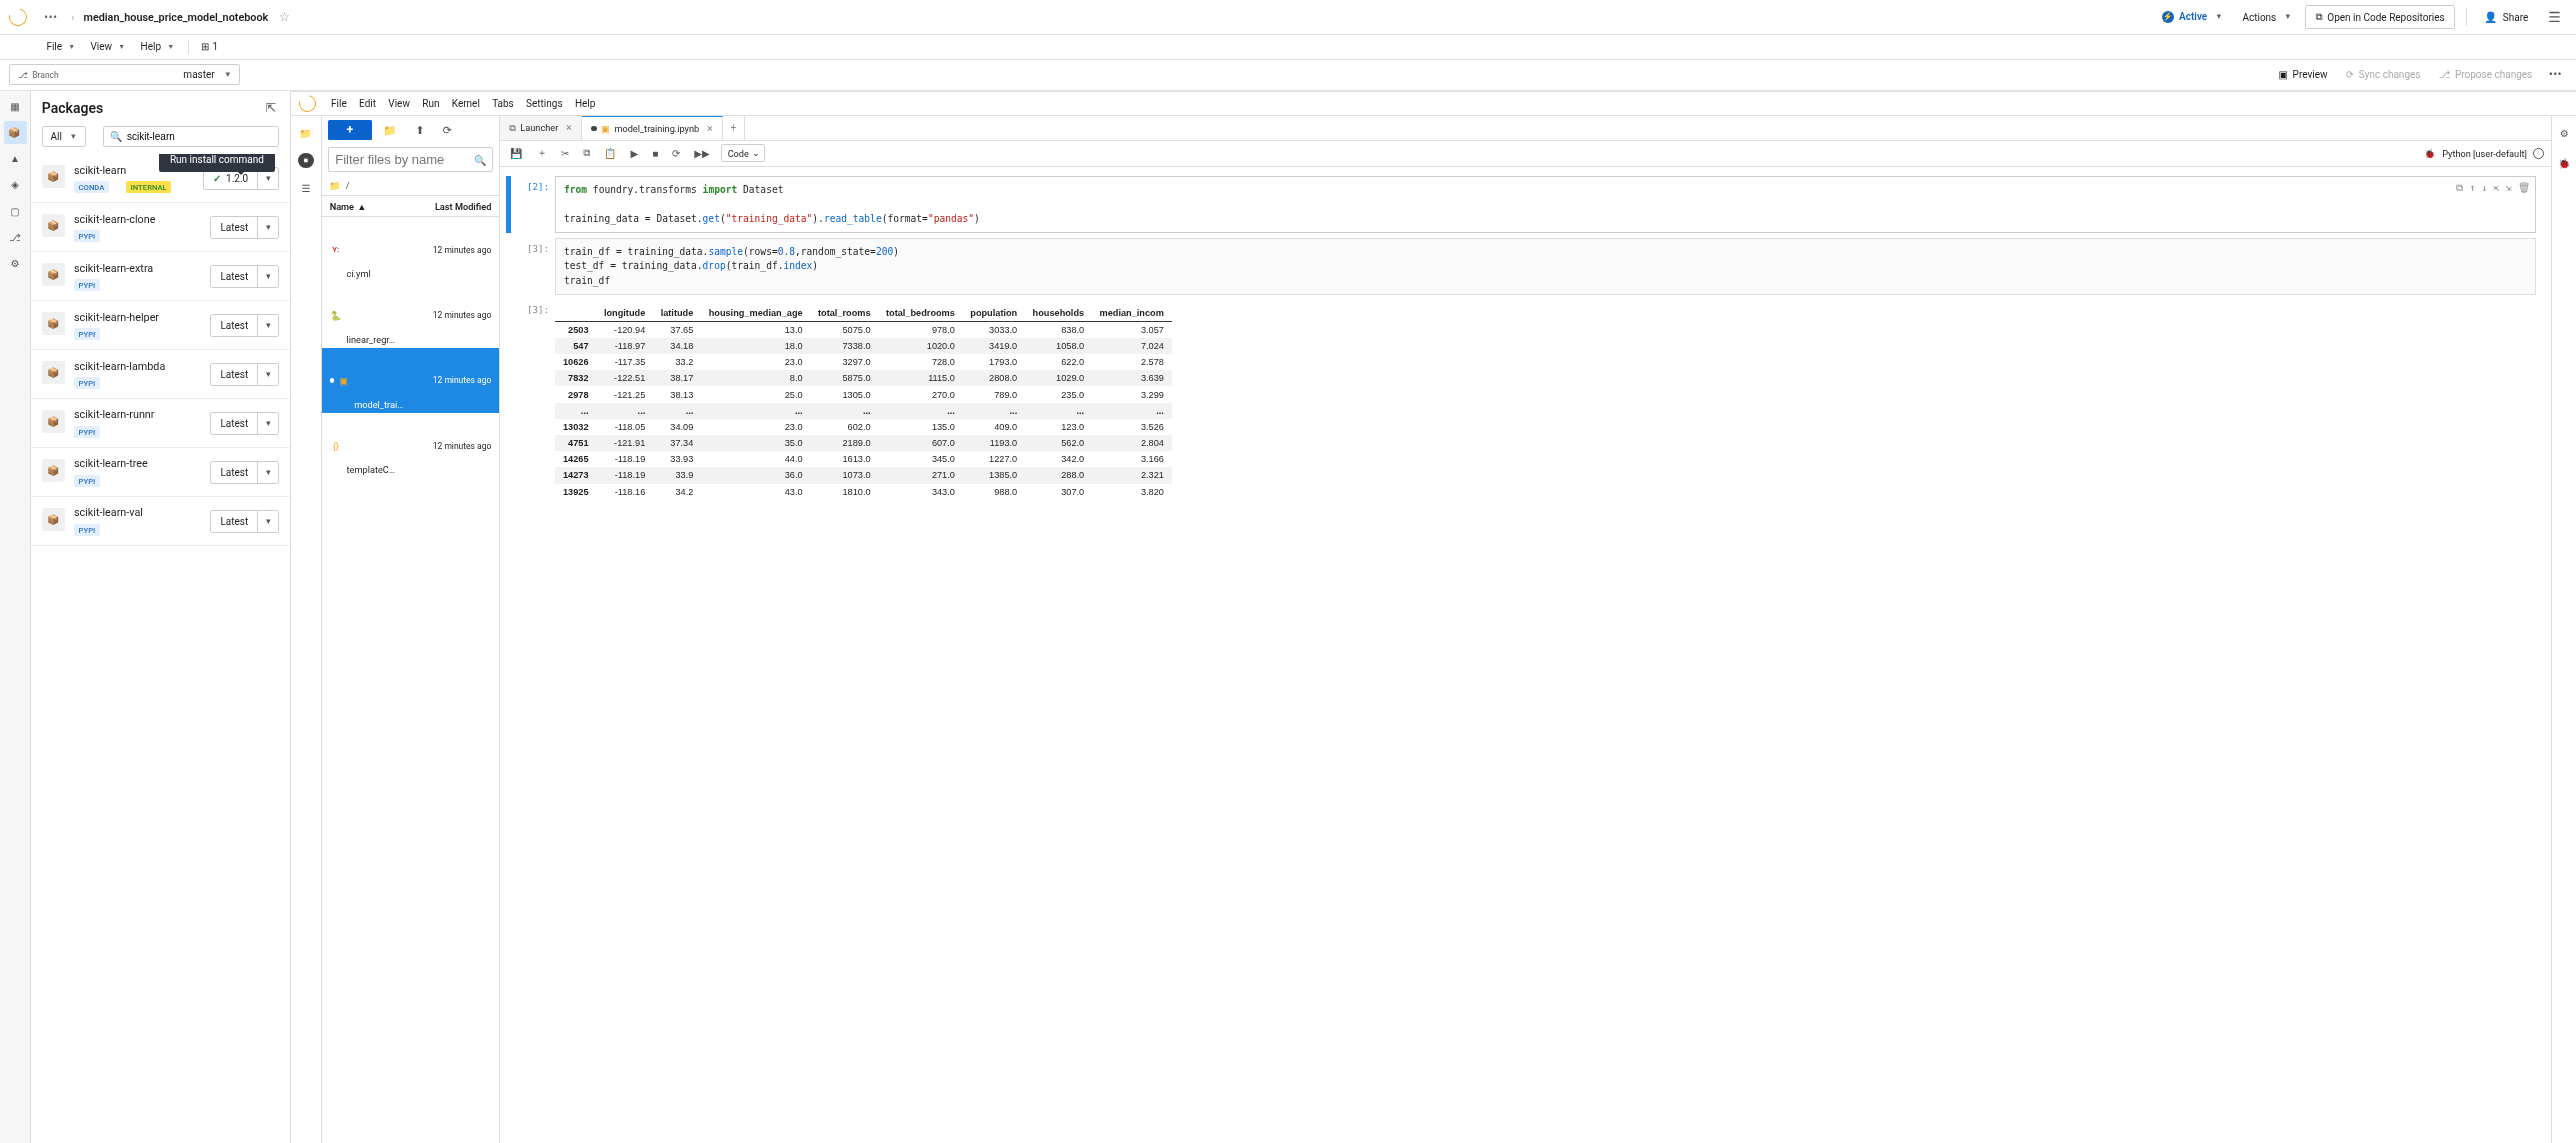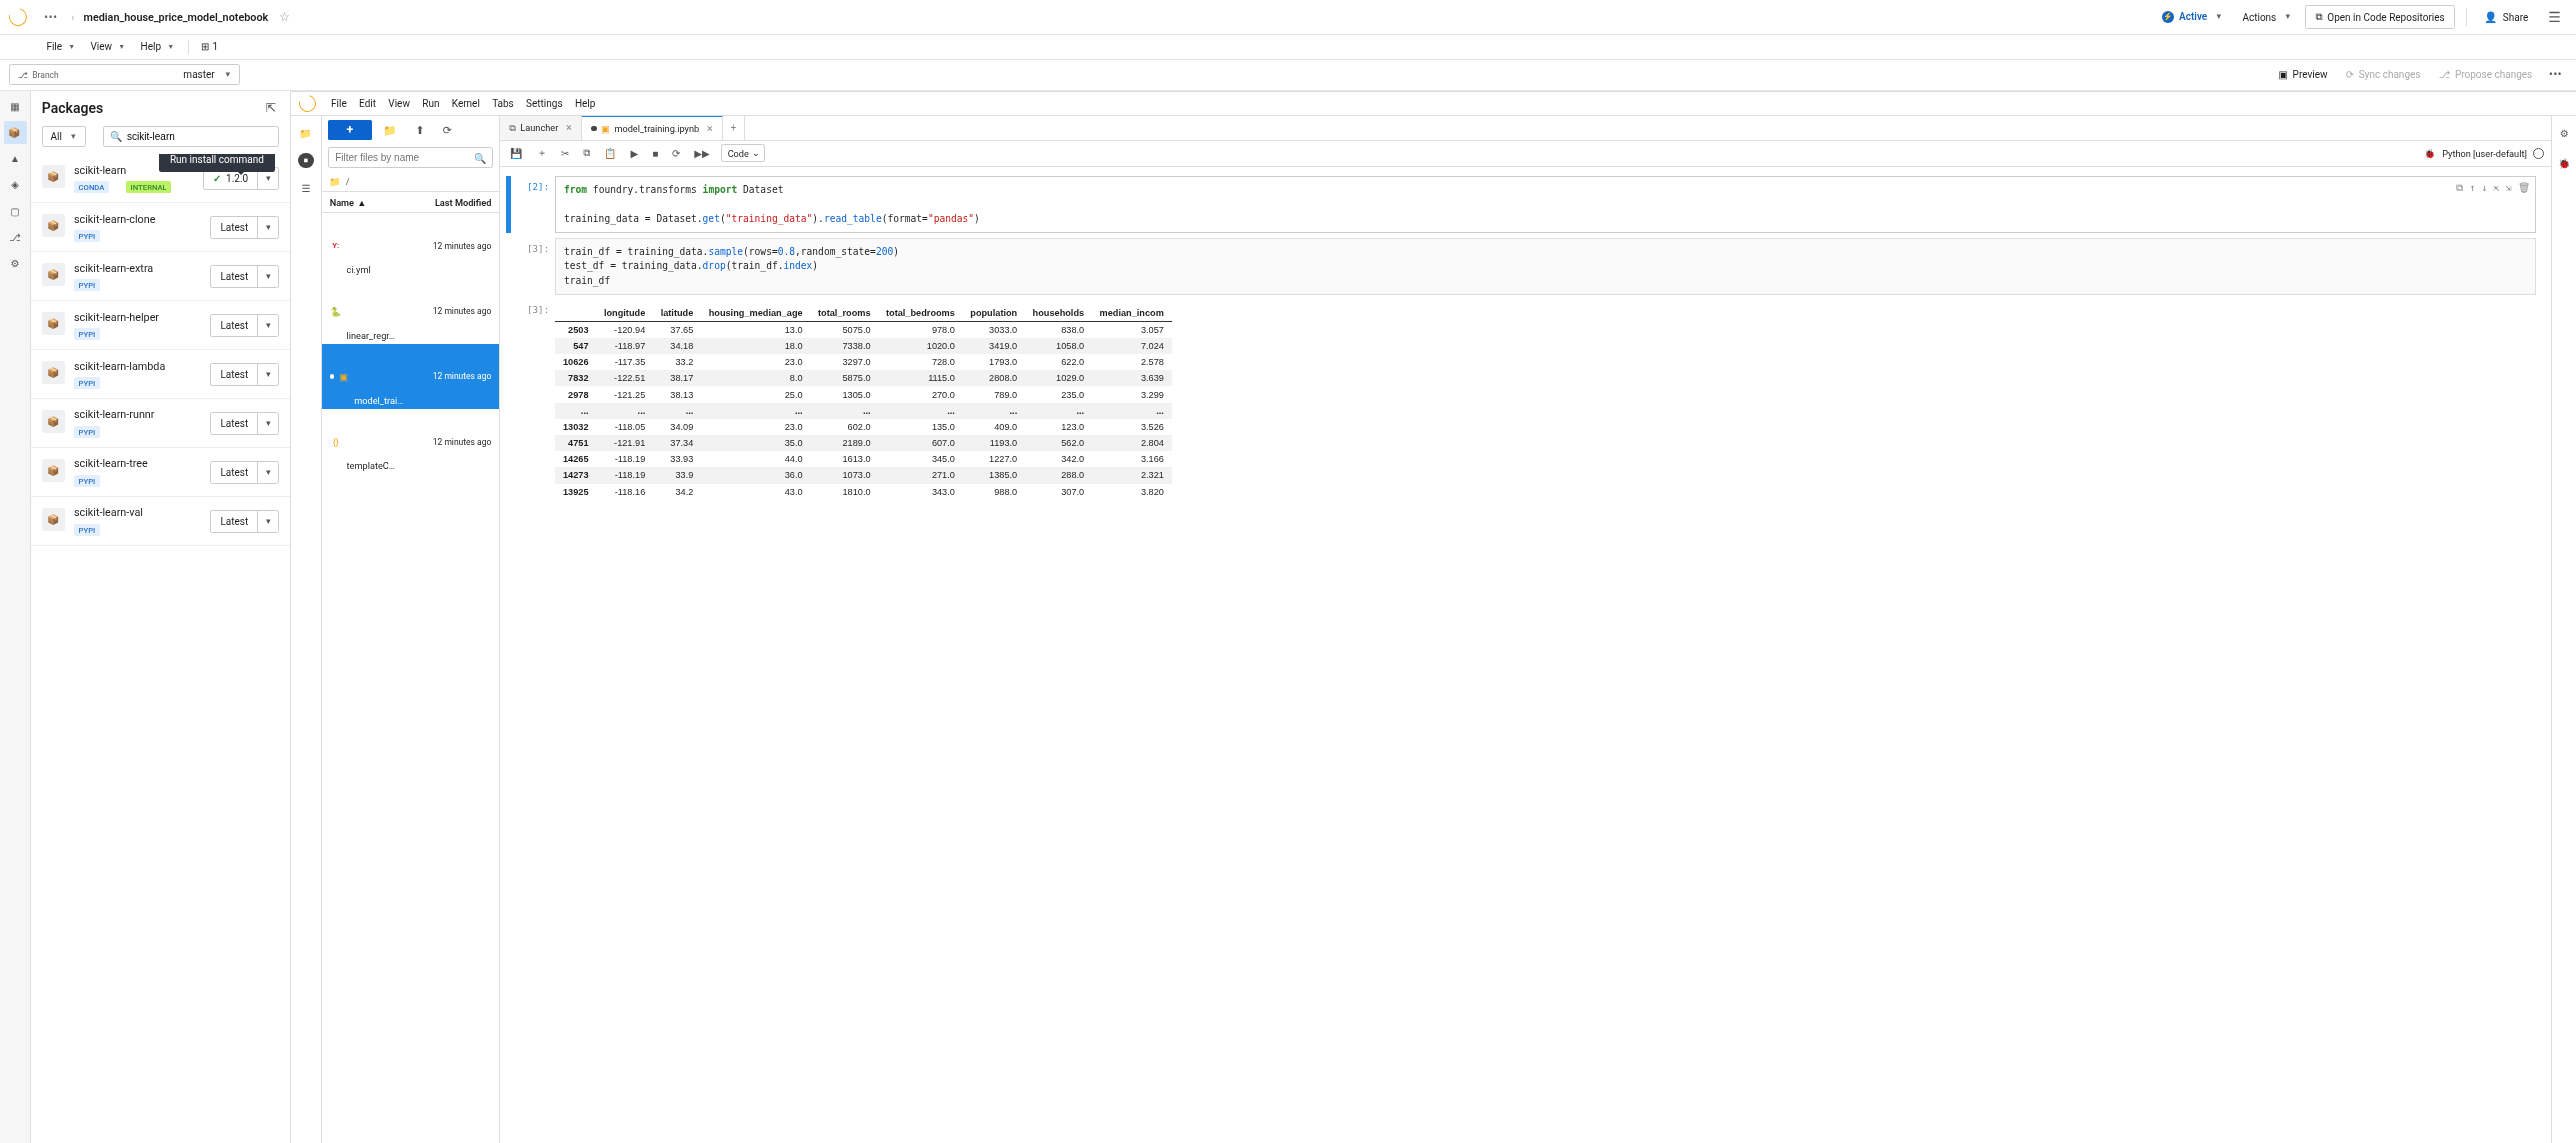--- a/index.html
+++ b/index.html
@@ -57,21 +57,21 @@
 .search-box input { border: none; outline: none; flex: 1; font-size: 10px; }
 .search-box .sicon { color: #888; }
 .pkg-list { flex: 1; overflow-y: auto; }
 .pkg-item { display: flex; align-items: flex-start; padding: 9.2px 10.8px; border-bottom: 0.8px solid #eee; gap: 9.2px; position: relative; }
 .pkg-icon { width: 23px; height: 23px; background: #eef0f2; border-radius: 2.3px; display: flex; align-items: center; justify-content: center; color: #888; flex-shrink: 0; margin-top: 1.5px; }
 .pkg-body { flex: 1; }
 .pkg-name { font-size: 10.8px; margin-bottom: 4.6px; }
 .badges { display: flex; gap: 17px; }
 .badge { font-size: 7.7px; padding: 1.5px 4.6px; border-radius: 1.5px; font-weight: 500; }
 .badge.conda { background: #e3effc; color: #2a6fc9; }
-.badge.internal { background: #bef264; color: #2d8a2d; text-align: center; }
+.badge.internal { background: #fde047; color: #2d8a2d; text-align: center; }
 .badge.pypi { background: #e3effc; color: #2a6fc9; }
 .version-select { display: flex; border: 0.8px solid #ccc; border-radius: 2.3px; overflow: hidden; height: 23px; align-self: center; }
 .version-select .val { padding: 3.8px 9.2px; display: flex; align-items: center; gap: 4.6px; border-right: 0.8px solid #ccc; font-size: 10px; }
 .version-select .val .check { color: #2d8a2d; font-weight: bold; }
 .version-select .arrow { padding: 3.8px 6.1px; display: flex; align-items: center; font-size: 7.7px; color: #555; cursor: pointer; }
 .tooltip { position: absolute; top: -6.1px; right: 15.4px; background: #2f3640; color: #fff; padding: 6.1px 10.8px; border-radius: 2.3px; font-size: 10px; white-space: nowrap; z-index: 10; }
 .tooltip::after { content: ''; position: absolute; bottom: -3.8px; right: 31px; border: 3.8px solid transparent; border-top-color: #2f3640; border-bottom: none; }
 
 
 .jupyter { flex: 1; display: flex; flex-direction: column; border-top: 0.8px solid #ddd; overflow: hidden; }
@@ -82,21 +82,21 @@
 .jup-left-rail { width: 31px; background: #fff; border-right: 0.8px solid #ddd; display: flex; flex-direction: column; align-items: center; padding-top: 6.1px; gap: 9.2px; }
 .jup-rail-btn { width: 21.5px; height: 21.5px; display: flex; align-items: center; justify-content: center; cursor: pointer; color: #555; }
 .jup-rail-btn.dark { background: #444; color: #fff; border-radius: 50%; width: 15.4px; height: 15.4px; font-size: 8.5px; }
 
 
 .file-browser { width: 178px; border-right: 0.8px solid #ddd; display: flex; flex-direction: column; }
 .fb-toolbar { display: flex; align-items: center; height: 28px; padding: 0 6.1px; gap: 6.1px; }
 .fb-btn { padding: 3.1px 6.1px; cursor: pointer; color: #555; font-size: 10.8px; }
 .fb-btn.primary { background: #0b63ce; color: #fff; border-radius: 1.5px; padding: 3.1px 18.4px; font-size: 12.3px; font-weight: bold; }
 .fb-filter { margin: 3.1px 6.1px; }
-.fb-filter-input { width: 100%; border: 0.8px solid #ccc; border-radius: 2.3px; padding: 3.8px 20px 3.8px 6.1px; font-size: 10px; position: relative; }
+.fb-filter-input { width: 100%; border: 0.8px solid #ccc; border-radius: 2.3px; padding: 3.8px 20px 3.8px 6.1px; font-size: 13px; position: relative; }
 .fb-filter-wrap { position: relative; }
 .fb-filter-wrap .sicon { position: absolute; right: 6.1px; top: 50%; transform: translateY(-50%); color: #888; }
 .fb-path { padding: 4.6px 7.7px; font-size: 9.2px; color: #555; display: flex; align-items: center; gap: 4.6px; }
 .fb-header { display: flex; padding: 4.6px 7.7px; border-bottom: 0.8px solid #ddd; border-top: 0.8px solid #ddd; font-size: 9.2px; font-weight: 600; }
 .fb-header .col-name { flex: 1; display: flex; align-items: center; gap: 3.1px; }
 .fb-header .col-mod { text-align: right; }
 .fb-list { flex: 1; overflow-y: auto; }
 .fb-row { display: flex; align-items: center; padding: 3.1px 7.7px; font-size: 9.2px; cursor: pointer; gap: 4.6px; }
 .fb-row.selected { background: #1e88e5; color: #fff; }
 .fb-row .ficon { width: 12.3px; text-align: center; }

